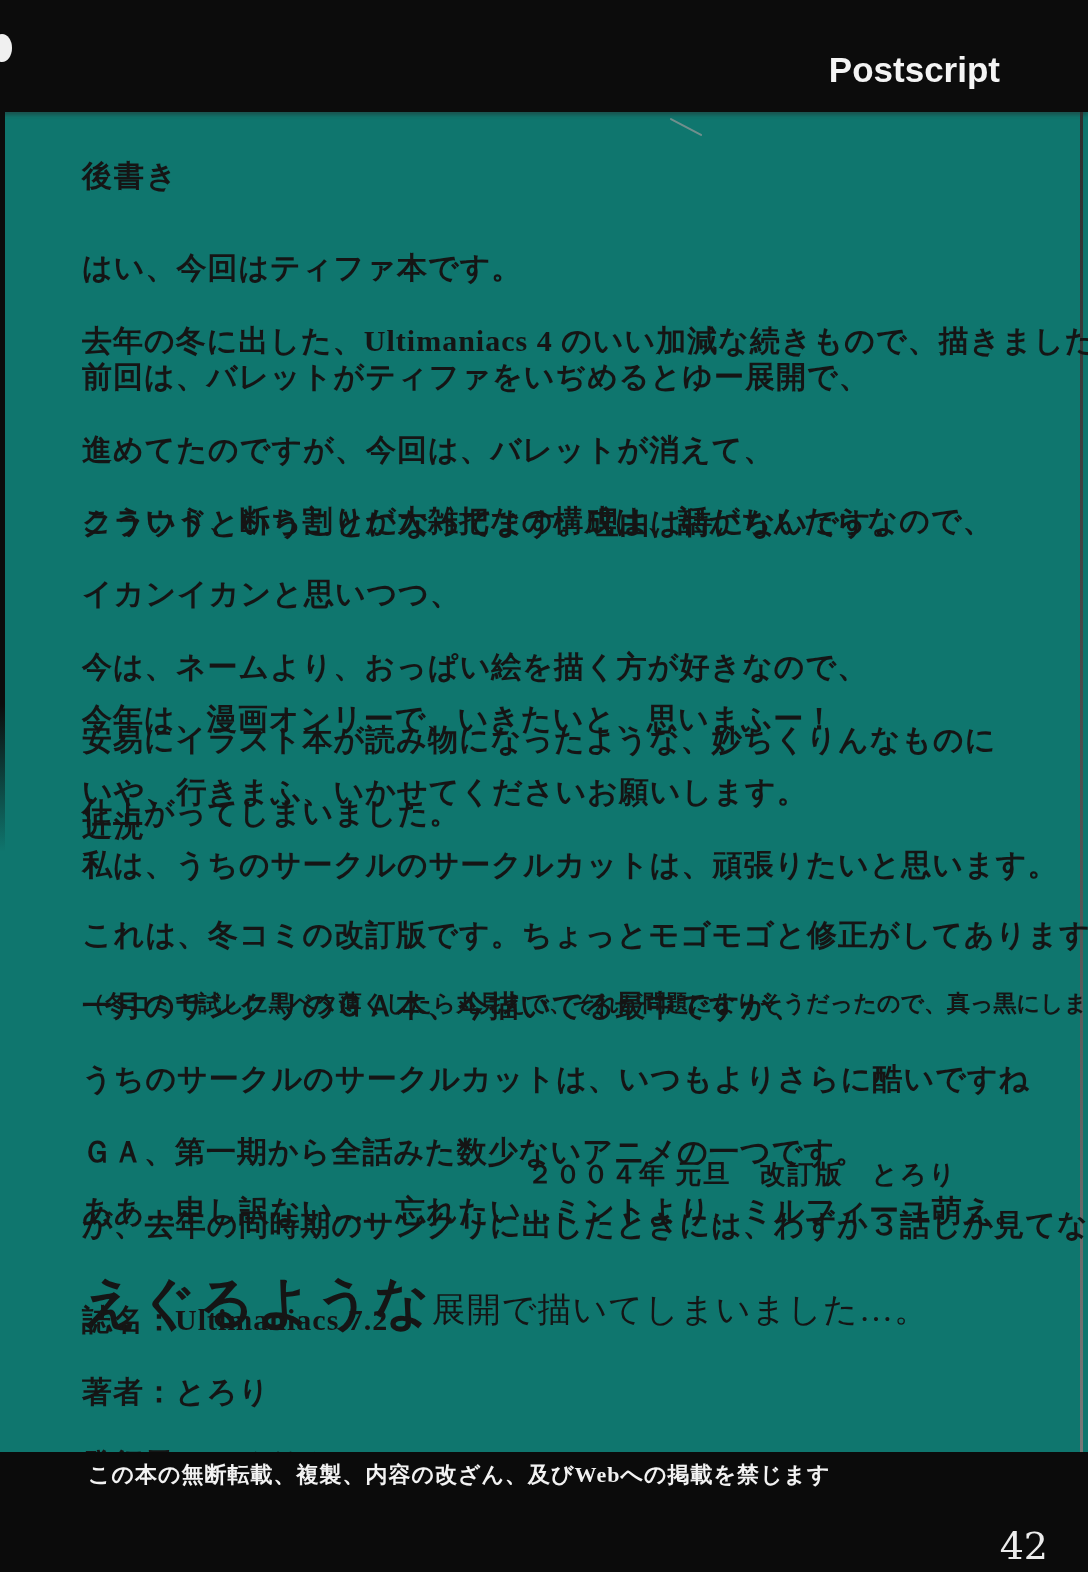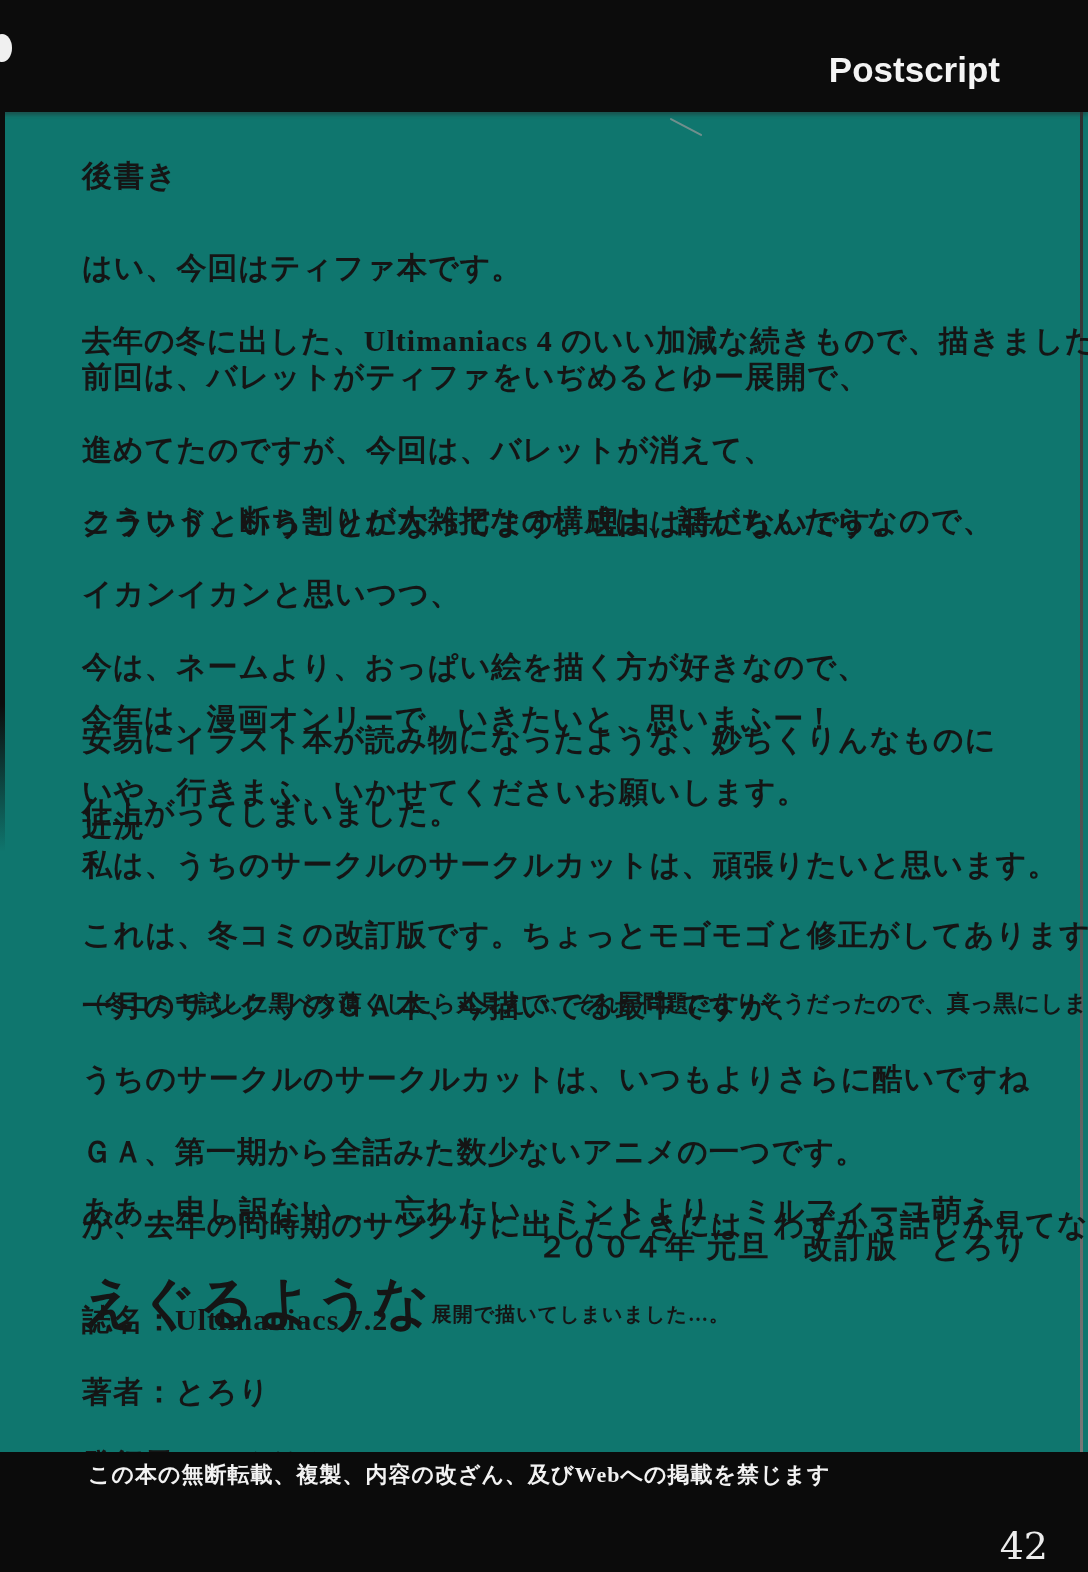--- a/index.html
+++ b/index.html
@@ -50,22 +50,22 @@
     position:absolute; left:668px; top:126px; width:36px; height:2px;
     background:#9a9a9a; transform:rotate(28deg); opacity:.7; border-radius:2px;
   }
   
   .para { position:absolute; left:82px; white-space:pre; }
   .ln { font-size:30px; line-height:37px; font-weight:600; letter-spacing:1px; }
   .heading { font-size:30px; font-weight:600; letter-spacing:2px; }
   .ln-note { font-size:23px; line-height:30px; font-weight:600; letter-spacing:0px; }
   .ln-big { line-height:48px; }
   .big-prefix { font-size:55px; font-weight:bold; letter-spacing:2px; }
-  .big-rest { font-size:20px; font-weight:700; letter-spacing:1px; }
-  .signature { position:absolute; left:527px; top:1227px; font-size:30px; font-weight:600; letter-spacing:2px; white-space:pre;margin-left:10px; }
+  .big-rest { font-size:34px; font-weight:400; letter-spacing:1px; }
+  .signature { position:absolute; left:527px; top:1157px; font-size:26px; font-weight:600; letter-spacing:2px; white-space:pre; }
 </style>
 </head>
 <body>
 
 <div class="page">
 
   <div class="band-top">
     <div class="scan-blob"></div>
   </div>
   <div class="postscript-title">Postscript</div>

